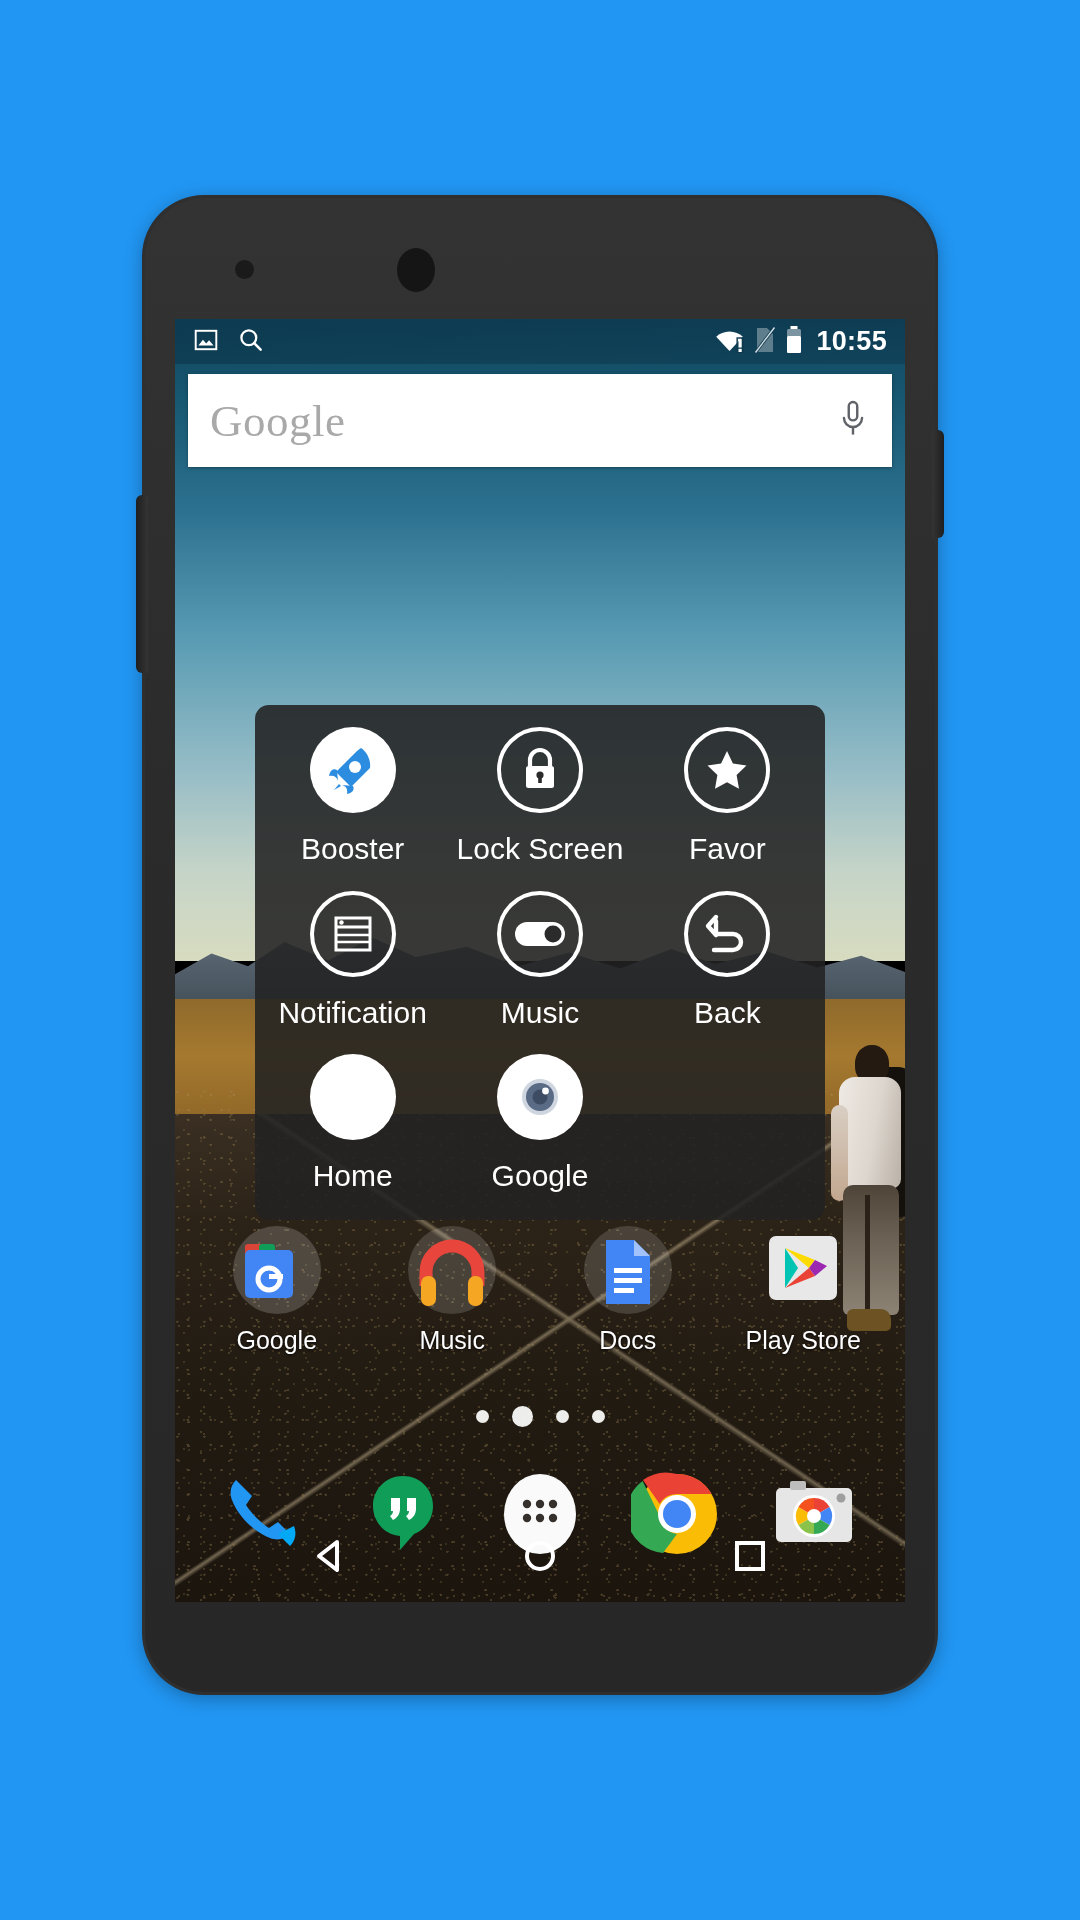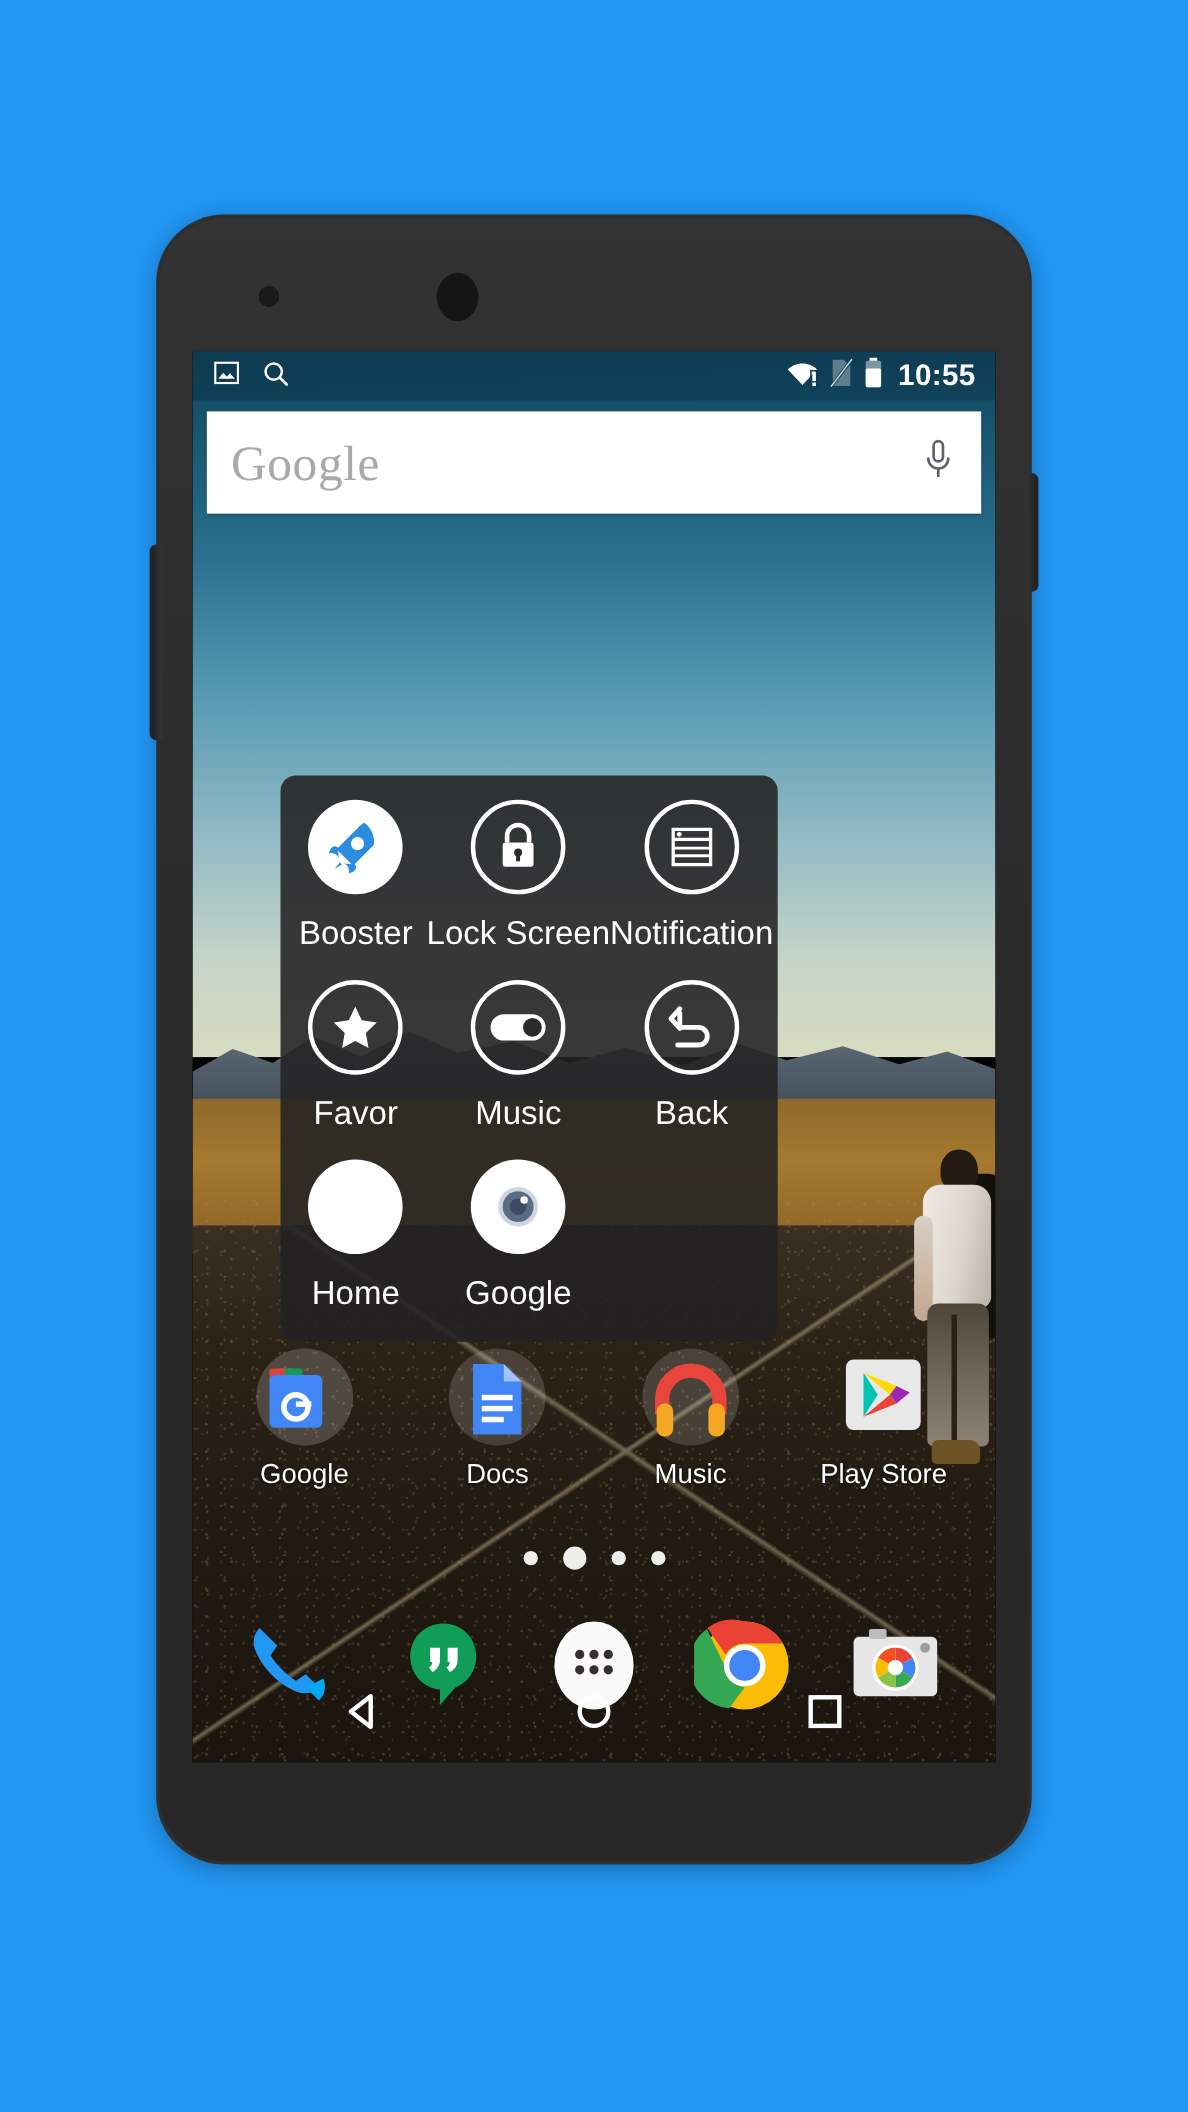--- a/index.html
+++ b/index.html
@@ -96,21 +96,21 @@
   
   #google-search-bar{ position:absolute; left:13px; right:13px; top:55px; height:93px;
     background:#fff; z-index:6; display:flex; align-items:center;
     padding:0 22px; box-shadow:0 1px 3px rgba(0,0,0,.35);}
   #google-logo-text{ font-family:"Liberation Serif", serif; font-size:45px;
     color:#a9a9a9; letter-spacing:.5px;}
   #mic-icon{ margin-left:auto; }
 
   
   #quick-panel{
-    position:absolute; left:80px; top:386px; width:452px; height:515px;
+    position:absolute; left:80px; top:386px; width:570px; height:515px;
     background:rgba(34,34,34,.88); border-radius:14px; z-index:9;
     display:grid; grid-template-columns:repeat(3,1fr); grid-template-rows:repeat(3,1fr);
     padding:16px 4px 8px;
   }
   .qp-item{ display:flex; flex-direction:column; align-items:center; justify-content:flex-start;
     padding-top:6px;}
   .qp-icon{ width:86px; height:86px; display:flex; align-items:center; justify-content:center;}
   .qp-ring{ width:86px; height:86px; border:4px solid #fff; border-radius:50%;
     display:flex; align-items:center; justify-content:center;}
   .qp-solid{ width:86px; height:86px; border-radius:50%; background:#fff;
@@ -237,40 +237,40 @@
             <rect x="40" y="50" width="14" height="5" fill="#fff"></rect>
           </svg>
         </div>
         <span class="app-label">Google</span>
       </div>
 
       <div class="app-cell">
         <div class="app-icon">
           <svg width="96" height="96" viewBox="0 0 96 96">
             <circle cx="48" cy="46" r="44" fill="rgba(255,255,255,.15)"></circle>
+            <path d="M22 62V48a26 26 0 0 1 52 0v14" fill="none" stroke="#e8453c" stroke-width="13"></path>
+            <rect x="17" y="52" width="15" height="30" rx="7" fill="#f5a623"></rect>
+            <rect x="64" y="52" width="15" height="30" rx="7" fill="#f5a623"></rect>
+          </svg>
+        </div>
+        <span class="app-label">Music</span>
+      </div>
+
+      <div class="app-cell">
+        <div class="app-icon">
+          <svg width="96" height="96" viewBox="0 0 96 96">
+            <circle cx="48" cy="46" r="44" fill="rgba(255,255,255,.15)"></circle>
             <path d="M26 16h28l16 16v48H26z" fill="#4285f4"></path>
             <path d="M54 16l16 16H54z" fill="#a1c2fa"></path>
             <rect x="34" y="44" width="28" height="5" fill="#fff"></rect>
             <rect x="34" y="54" width="28" height="5" fill="#fff"></rect>
             <rect x="34" y="64" width="20" height="5" fill="#fff"></rect>
           </svg>
         </div>
         <span class="app-label">Docs</span>
-      </div>
-
-      <div class="app-cell">
-        <div class="app-icon">
-          <svg width="96" height="96" viewBox="0 0 96 96">
-            <circle cx="48" cy="46" r="44" fill="rgba(255,255,255,.15)"></circle>
-            <path d="M22 62V48a26 26 0 0 1 52 0v14" fill="none" stroke="#e8453c" stroke-width="13"></path>
-            <rect x="17" y="52" width="15" height="30" rx="7" fill="#f5a623"></rect>
-            <rect x="64" y="52" width="15" height="30" rx="7" fill="#f5a623"></rect>
-          </svg>
-        </div>
-        <span class="app-label">Music</span>
       </div>
 
       <div class="app-cell">
         <div class="app-icon">
           <svg width="96" height="96" viewBox="0 0 96 96">
             <rect x="14" y="12" width="68" height="64" rx="7" fill="#e8e8e8"></rect>
             <path d="M30 24v40l13-20z" fill="#00c4b3"></path>
             <path d="M30 24l30 12-6 8z" fill="#fddb00"></path>
             <path d="M30 64l30-12-6-8z" fill="#ea4335"></path>
             <path d="M60 36l12 6-12 10-6-8z" fill="#9c27b0"></path>
@@ -386,40 +386,40 @@
           </svg>
         </div>
           </div>
         <span class="qp-label">Lock Screen</span>
       </div>
 
       <div class="qp-item">
         <div class="qp-icon">
             <div class="qp-ring">
           <svg width="48" height="48" viewBox="0 0 48 48">
+                <path d="M24 5l5.9 12.6 13.6 1.9-9.9 9.6 2.4 13.7L24 36.3 12 42.8l2.4-13.7-9.9-9.6 13.6-1.9z" fill="#fff"></path>
+              </svg>
+        </div>
+          </div>
+        <span class="qp-label">Favor</span>
+      </div>
+
+      <div class="qp-item">
+        <div class="qp-icon">
+            <div class="qp-ring">
+          <svg width="48" height="48" viewBox="0 0 48 48">
             <rect x="7" y="8" width="34" height="32" fill="none" stroke="#fff" stroke-width="3"></rect>
             <line x1="7" y1="17" x2="41" y2="17" stroke="#fff" stroke-width="3"></line>
             <line x1="7" y1="25" x2="41" y2="25" stroke="#fff" stroke-width="2.6"></line>
             <line x1="7" y1="32" x2="41" y2="32" stroke="#fff" stroke-width="2.6"></line>
             <circle cx="12.5" cy="12.5" r="2.2" fill="#fff"></circle>
           </svg>
         </div>
           </div>
         <span class="qp-label">Notification</span>
-      </div>
-
-      <div class="qp-item">
-        <div class="qp-icon">
-            <div class="qp-ring">
-          <svg width="48" height="48" viewBox="0 0 48 48">
-                <path d="M24 5l5.9 12.6 13.6 1.9-9.9 9.6 2.4 13.7L24 36.3 12 42.8l2.4-13.7-9.9-9.6 13.6-1.9z" fill="#fff"></path>
-              </svg>
-        </div>
-          </div>
-        <span class="qp-label">Favor</span>
       </div>
 
 
       <div class="qp-item">
         <div class="qp-icon">
             <div class="qp-ring">
           <svg width="54" height="30" viewBox="0 0 54 30">
             <rect x="2" y="3" width="50" height="24" rx="12" fill="#fff"></rect>
             <circle cx="40" cy="15" r="8.5" fill="#2b2b2b"></circle>
           </svg>

